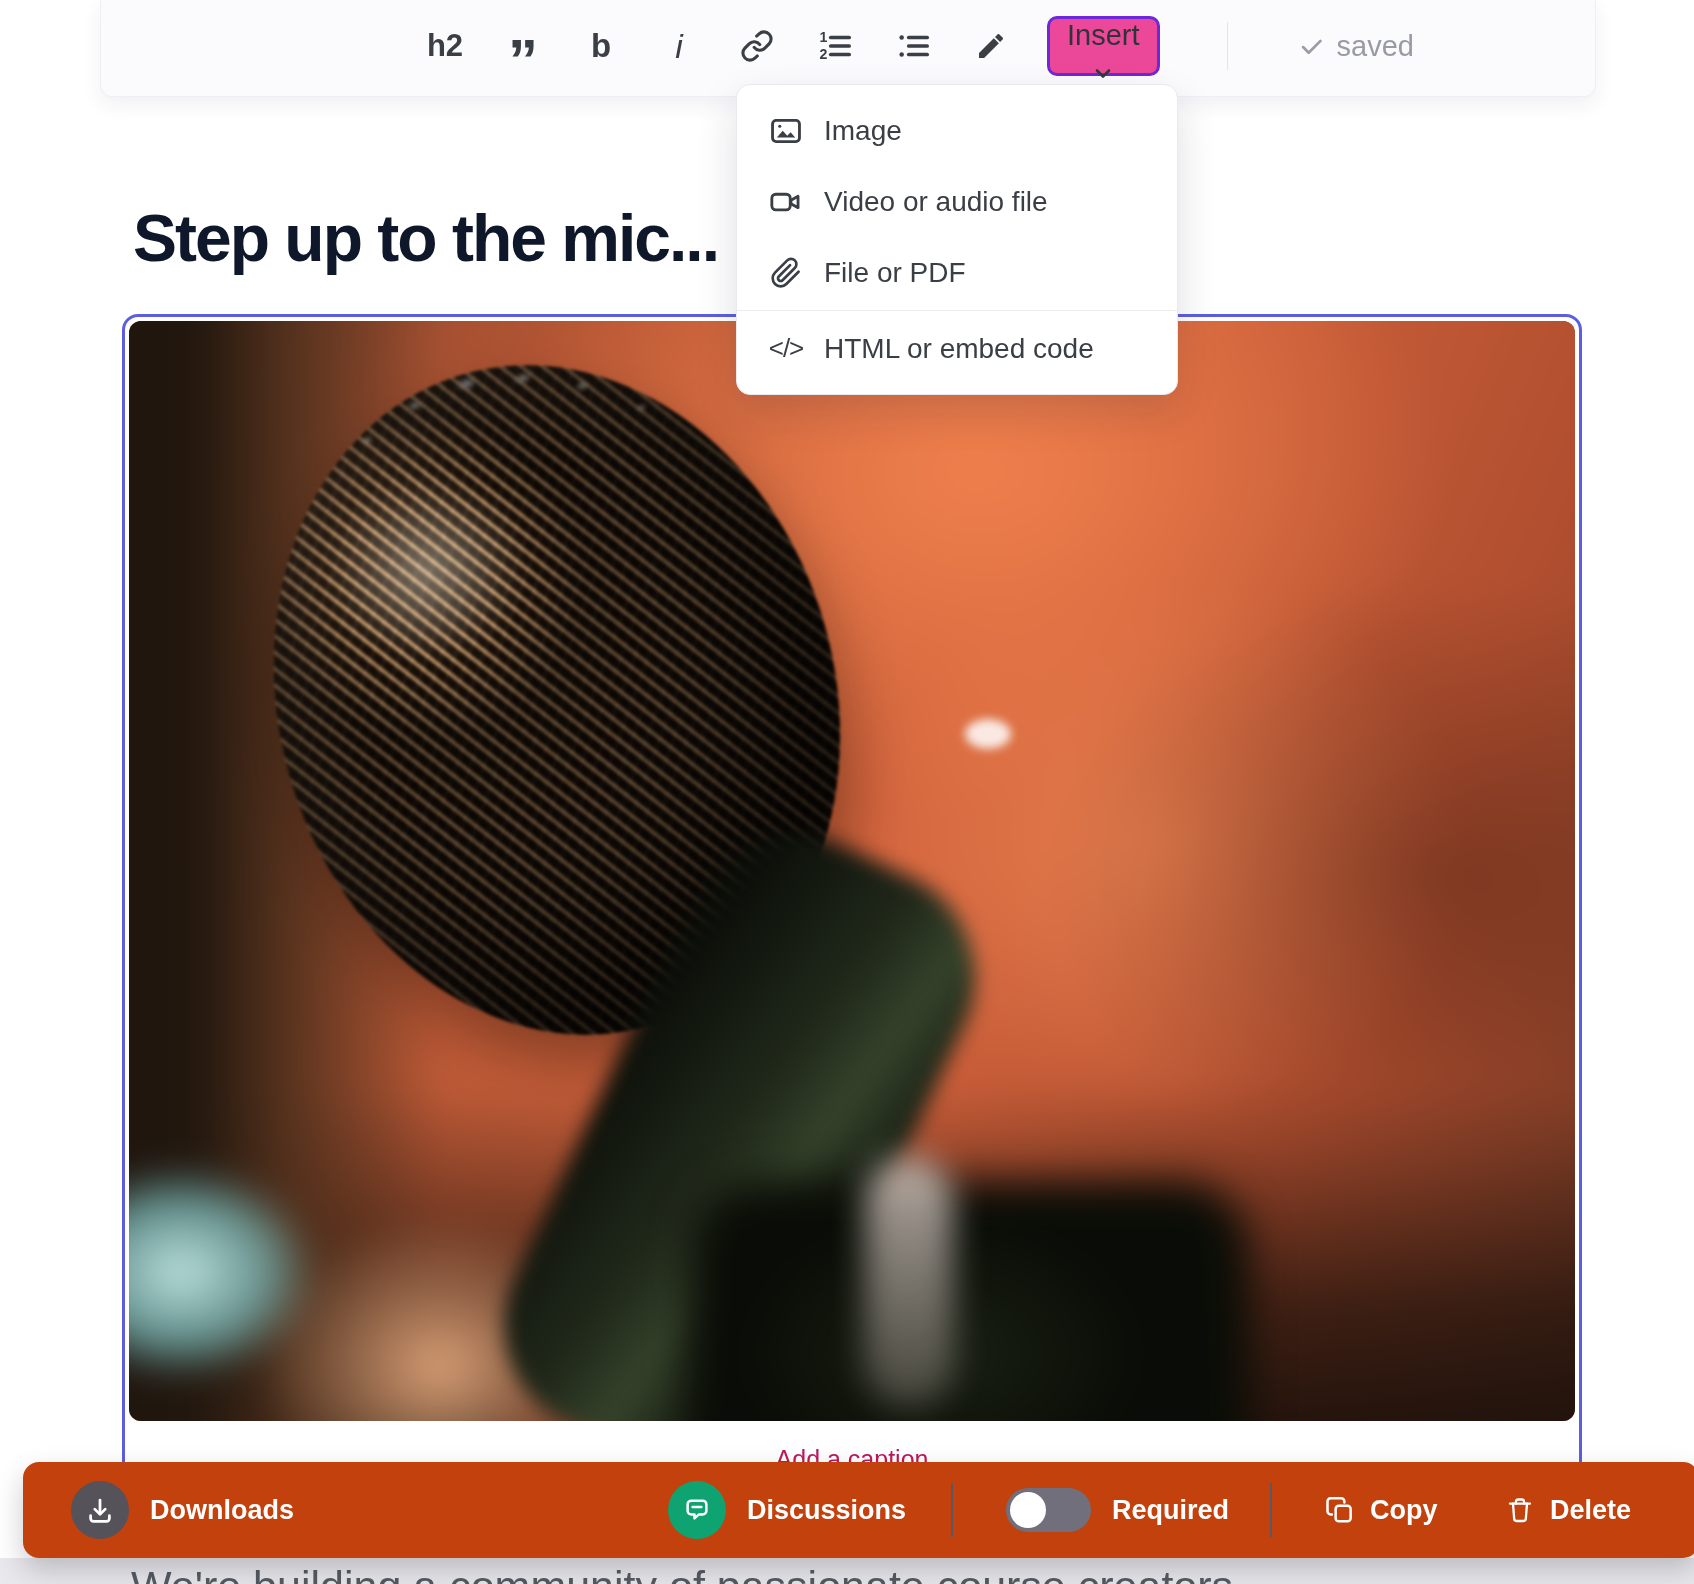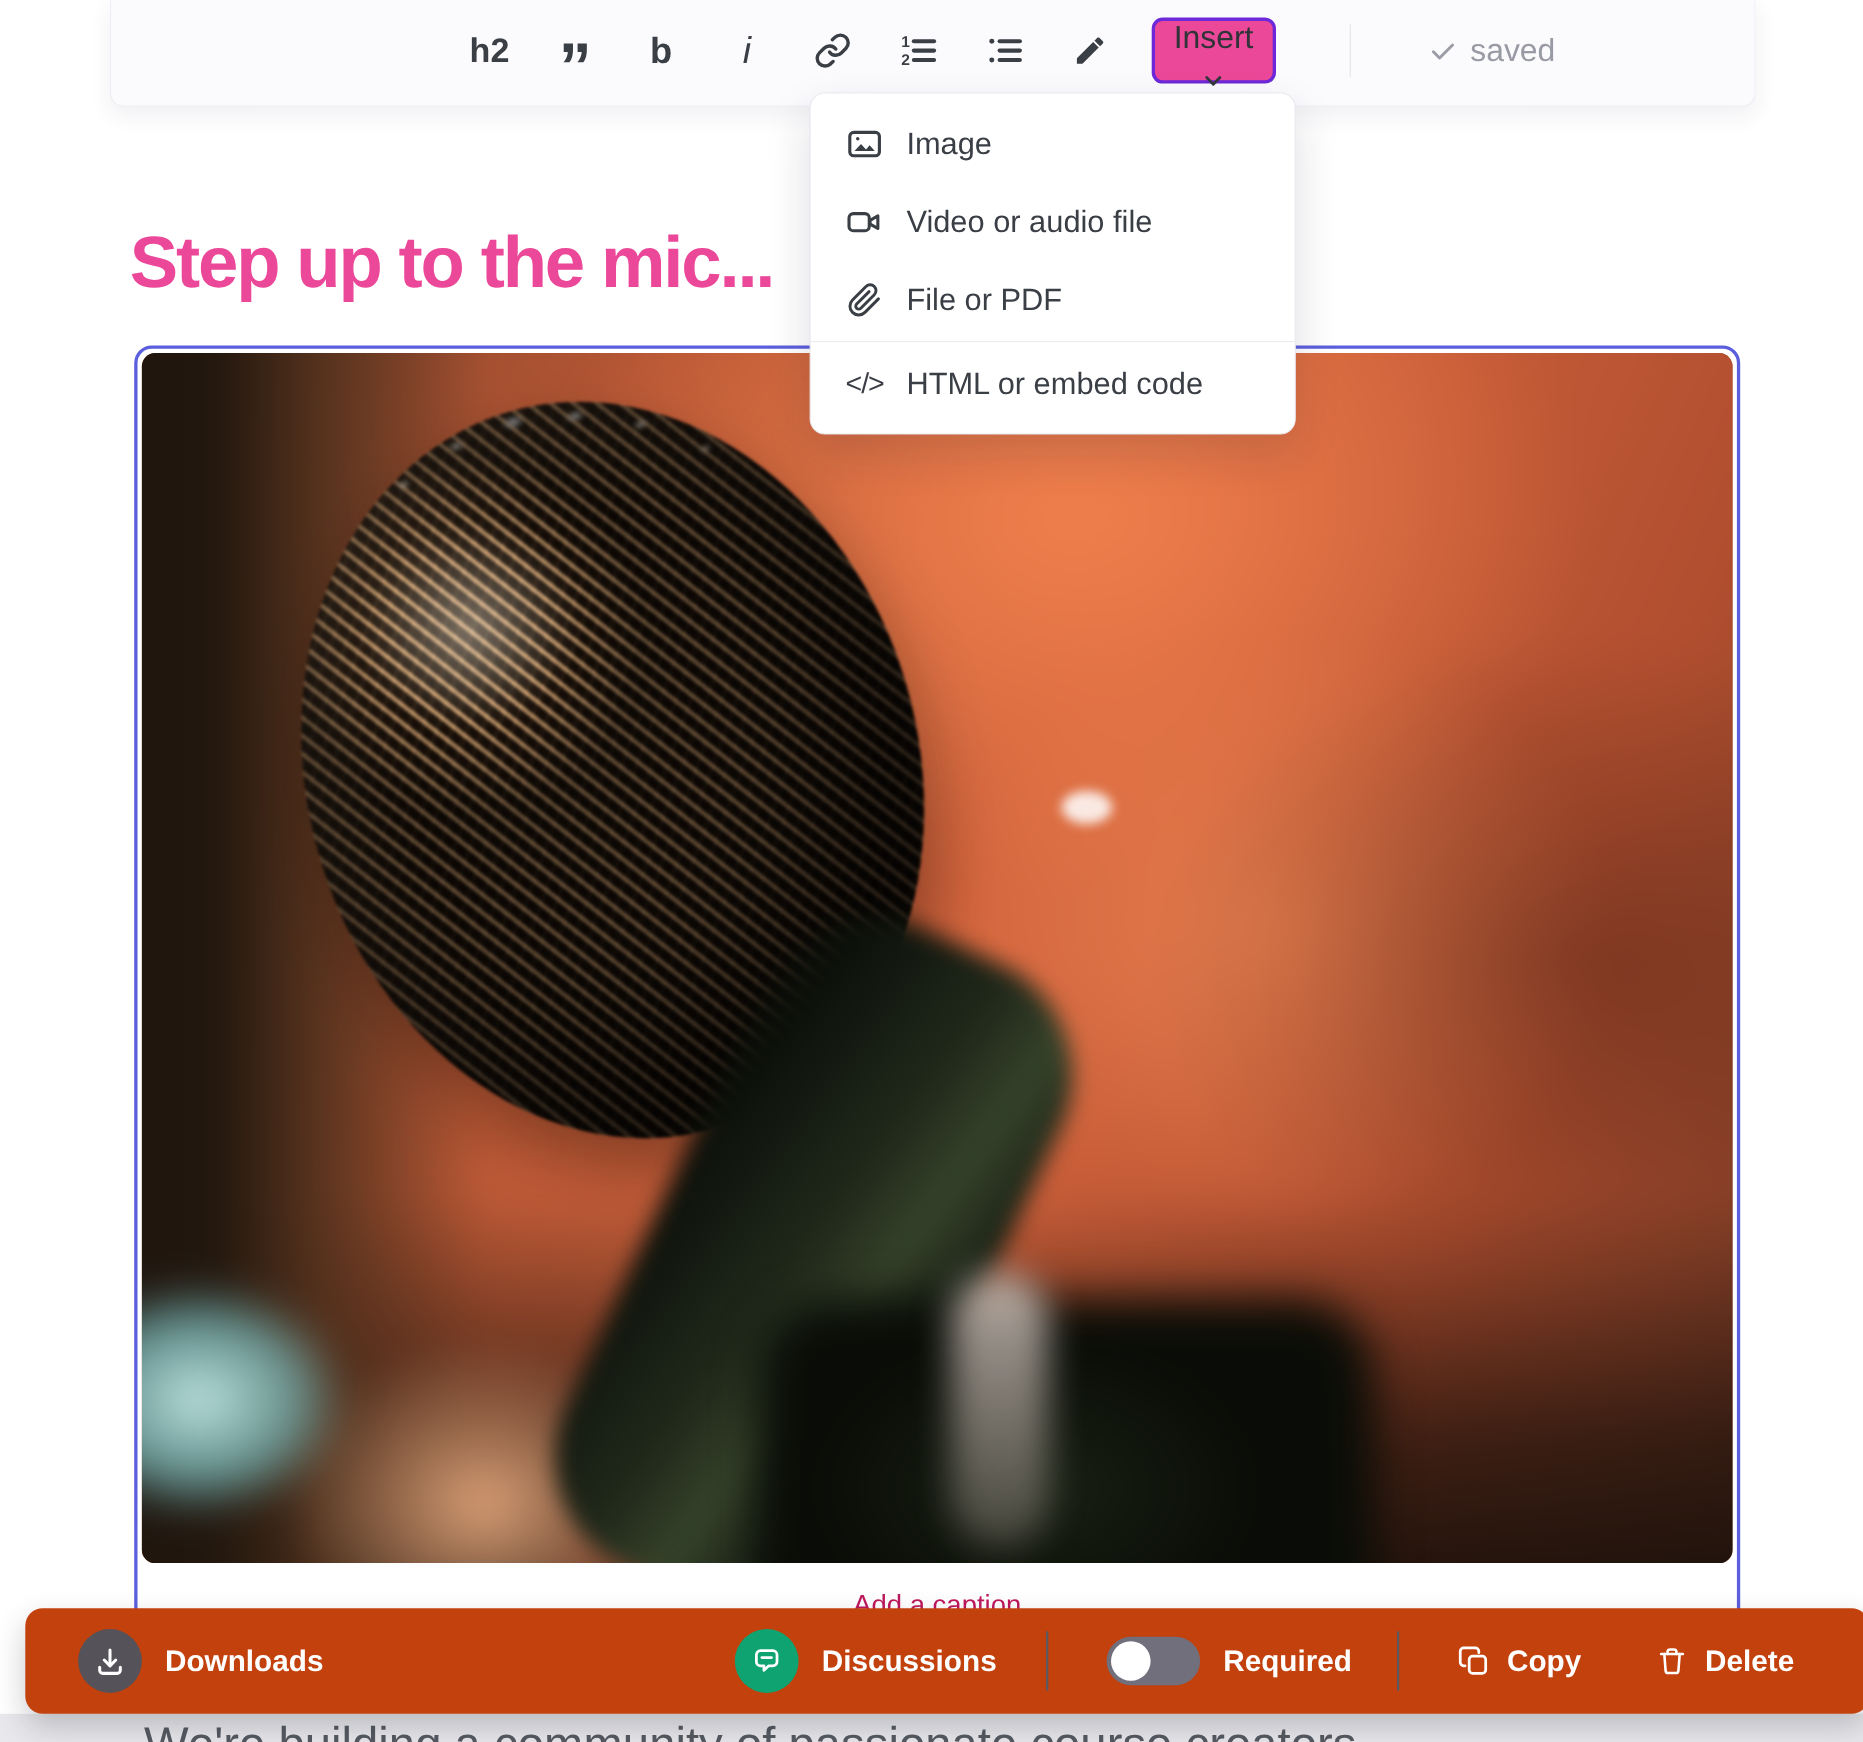--- a/index.html
+++ b/index.html
@@ -23,22 +23,22 @@
   .saved{display:flex;align-items:center;gap:12px;margin-left:36px;color:#999ba4;font-size:29px;}
   
   .menu{position:absolute;left:736px;top:84px;width:440px;background:#ffffff;border:1px solid #e9e8ee;
         border-radius:14px;box-shadow:0 18px 42px rgba(30,30,60,.14);padding:10px 0;z-index:40;}
   .menu-item{height:71px;display:flex;align-items:center;gap:20px;padding:0 31px;
              font-size:28px;color:#3a3e45;cursor:pointer;}
   .menu-item .mi-icon{width:36px;display:flex;justify-content:center;color:#3a3e45;}
   .menu-divider{height:1px;background:#ebebf0;margin:2px 0;}
   .code-glyph{font-size:26px;font-weight:400;letter-spacing:-1px;}
   
-  .title{position:absolute;left:118px;top:156px;font-size:66px;font-weight:700;letter-spacing:-2px;
-         color:#ec4899;white-space:nowrap;z-index:5;}
+  .title{position:absolute;left:133px;top:156px;font-size:66px;font-weight:700;letter-spacing:-2px;
+         color:#0f172a;white-space:nowrap;z-index:5;}
   
   .img-block{position:absolute;left:122px;top:314px;width:1460px;height:1170px;box-sizing:border-box;
              border:3px solid #5c5fdd;border-radius:16px;background:#fff;z-index:4;}
   .photo{position:absolute;left:4px;top:4px;width:1446px;height:1100px;border-radius:12px;
          overflow:hidden;background:#b85332;}
   .ph-bg{position:absolute;left:-40px;top:-40px;right:-40px;bottom:-40px;filter:blur(16px);background:
     radial-gradient(190px 150px at 6% 84%, rgba(197,237,233,.95) 0%, rgba(125,194,194,.7) 45%, rgba(125,194,194,0) 72%),
     radial-gradient(280px 230px at 23% 92%, rgba(226,166,123,.95) 0%, rgba(226,166,123,0) 65%),
     radial-gradient(300px 320px at 37% 102%, rgba(206,78,44,.95) 0%, rgba(206,78,44,0) 62%),
     radial-gradient(160px 260px at 60% 104%, rgba(216,148,105,.8) 0%, rgba(216,148,105,0) 70%),

